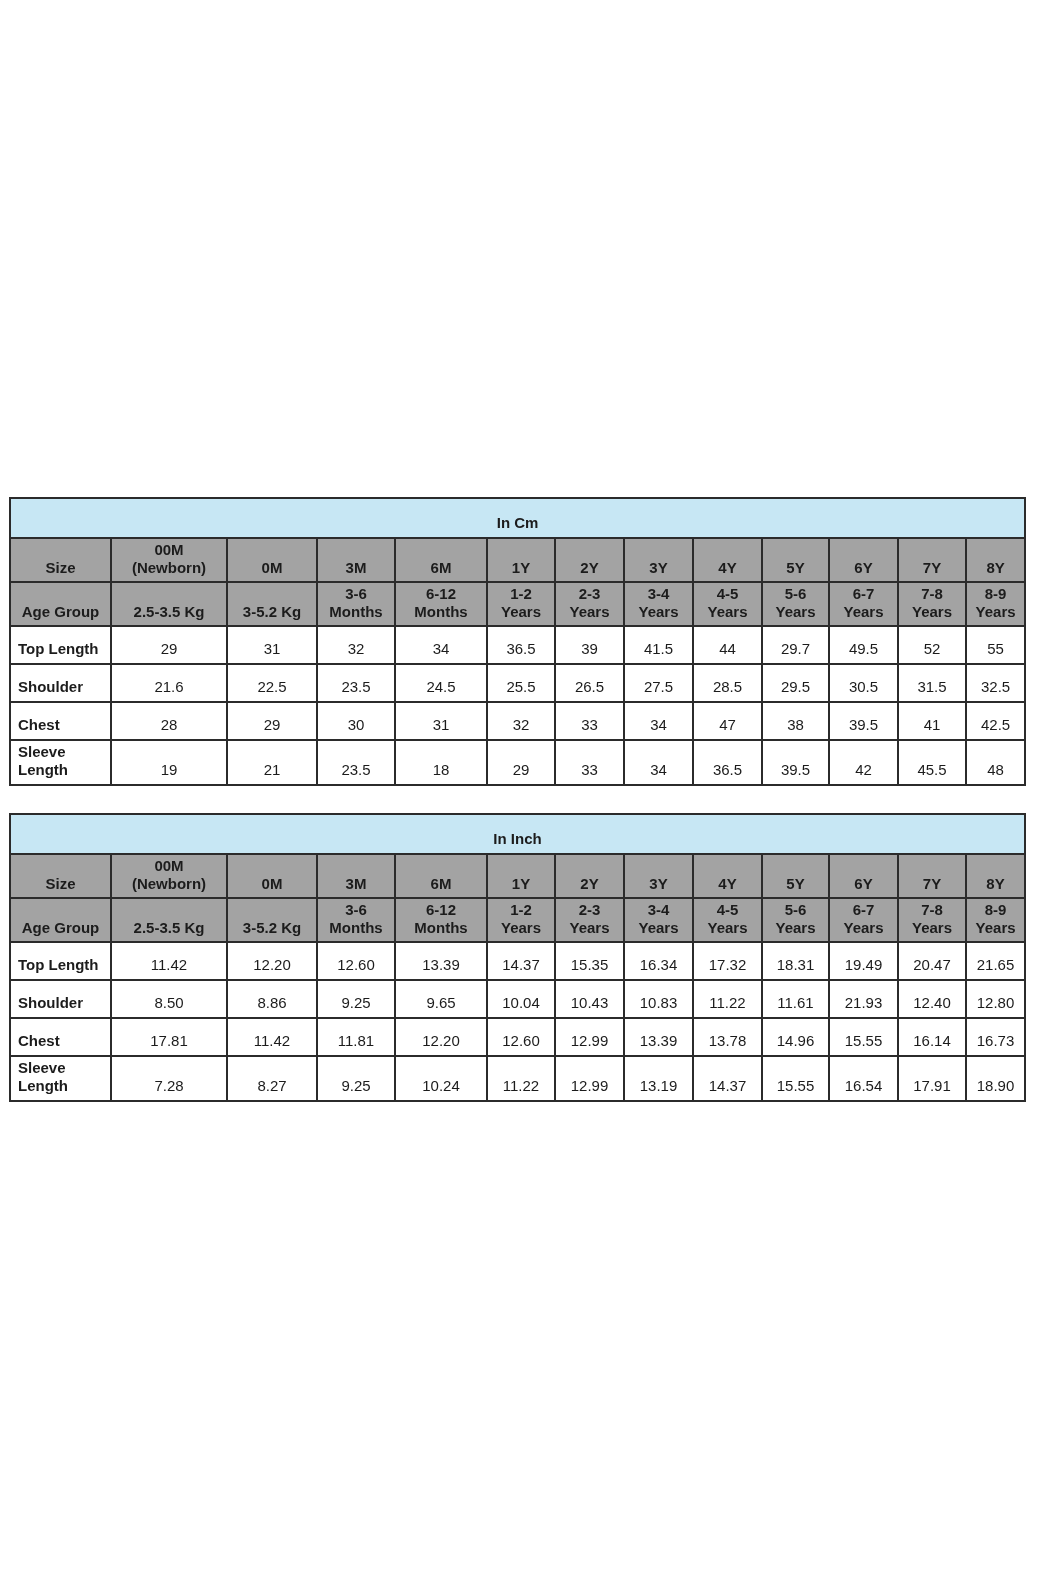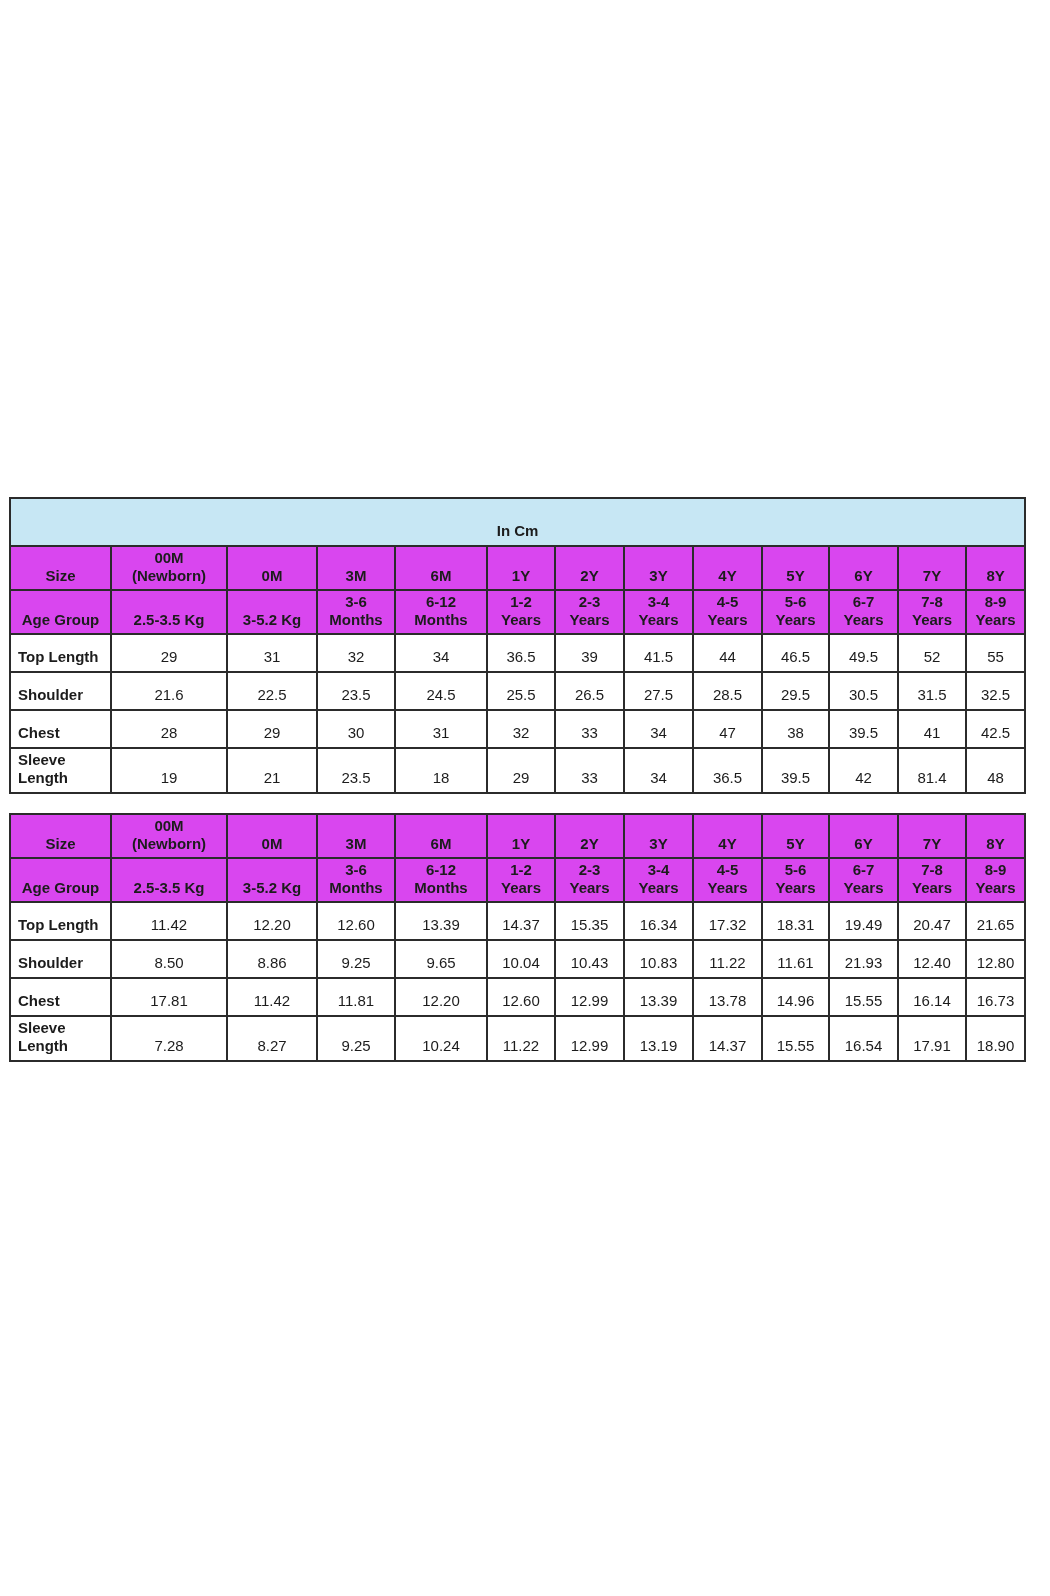--- a/index.html
+++ b/index.html
@@ -25,31 +25,31 @@
     border: 2px solid #2b2b2b;
     vertical-align: bottom;
     text-align: center;
     font-size: 15px;
     line-height: 18px;
     padding: 2px 3px 4px 3px;
     white-space: pre-line;
     overflow: hidden;
     color: #1c1c1c;
   }
-  tr.title-row { height: 48px; }
+  tr.title-row { height: 40px; }
   tr.title-row td {
     background: #c7e7f4;
     font-weight: bold;
     vertical-align: bottom;
     padding-bottom: 5px;
   }
   tr.size-row { height: 44px; }
   tr.age-row  { height: 40px; }
   tr.size-row td, tr.age-row td {
-    background: #d946ef;
+    background: #a3a3a3;
     font-weight: bold;
     margin-top: 24px;
   }
   tr.data-row { height: 38px; }
   tr.data-row.two-line { height: 40px; }
   tr.data-row td { background: #ffffff; font-weight: normal; padding-bottom: 5px; }
   tr.data-row td.row-label {
     font-weight: bold;
     text-align: left;
     padding-left: 7px;
@@ -123,21 +123,21 @@
         <tr class="data-row">
           <td class="row-label">Top Length</td>
           <td class="value-cell">29</td>
           <td class="value-cell">31</td>
           <td class="value-cell">32</td>
           <td class="value-cell">34</td>
           <td class="value-cell">36.5</td>
           <td class="value-cell">39</td>
           <td class="value-cell">41.5</td>
           <td class="value-cell">44</td>
-          <td class="value-cell">46.5</td>
+          <td class="value-cell">29.7</td>
           <td class="value-cell">49.5</td>
           <td class="value-cell">52</td>
           <td class="value-cell">55</td>
         </tr>
         <tr class="data-row">
           <td class="row-label">Shoulder</td>
           <td class="value-cell">21.6</td>
           <td class="value-cell">22.5</td>
           <td class="value-cell">23.5</td>
           <td class="value-cell">24.5</td>
@@ -171,21 +171,21 @@
           <td class="value-cell">19</td>
           <td class="value-cell">21</td>
           <td class="value-cell">23.5</td>
           <td class="value-cell">18</td>
           <td class="value-cell">29</td>
           <td class="value-cell">33</td>
           <td class="value-cell">34</td>
           <td class="value-cell">36.5</td>
           <td class="value-cell">39.5</td>
           <td class="value-cell">42</td>
-          <td class="value-cell">81.4</td>
+          <td class="value-cell">45.5</td>
           <td class="value-cell">48</td>
         </tr>
       </tbody>
   </table>
 
   <table id="table-inch" class="size-chart">
     <colgroup>
       <col style="width:101px">
         <col style="width:116px">
         <col style="width:90px">
@@ -194,20 +194,23 @@
         <col style="width:68px">
       <col style="width:69px">
         <col style="width:69px">
         <col style="width:69px">
       <col style="width:67px">
         <col style="width:69px">
         <col style="width:68px">
       <col style="width:59px">
     </colgroup>
     <tbody>
+        <tr class="title-row">
+          <td class="title-cell" colspan="13">In Inch</td>
+        </tr>
         <tr class="size-row">
           <td class="head-cell">Size</td>
           <td class="head-cell">00M
 (Newborn)</td>
           <td class="head-cell">0M</td>
           <td class="head-cell">3M</td>
           <td class="head-cell">6M</td>
           <td class="head-cell">1Y</td>
           <td class="head-cell">2Y</td>
           <td class="head-cell">3Y</td>

